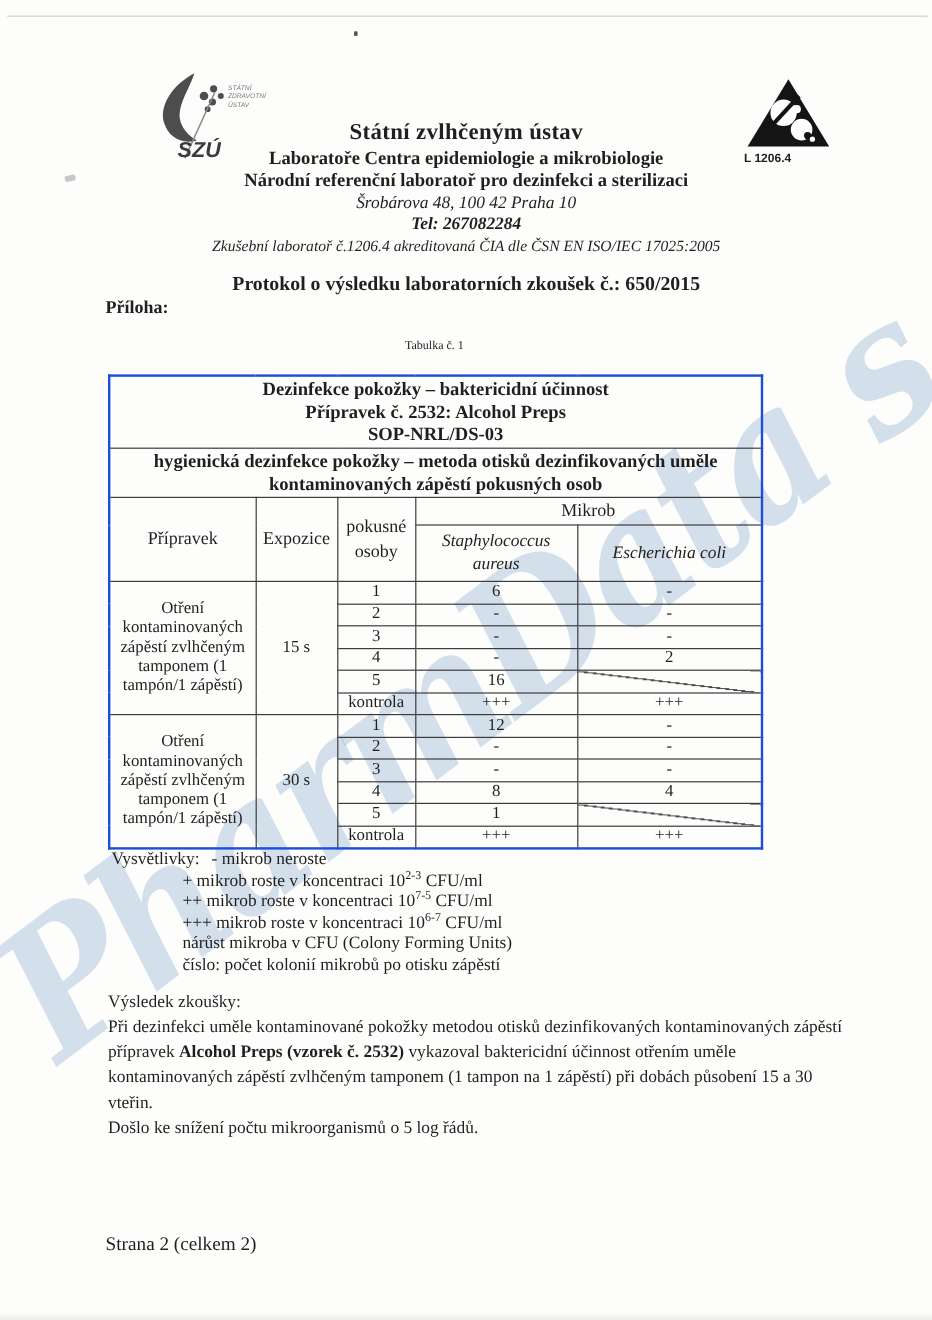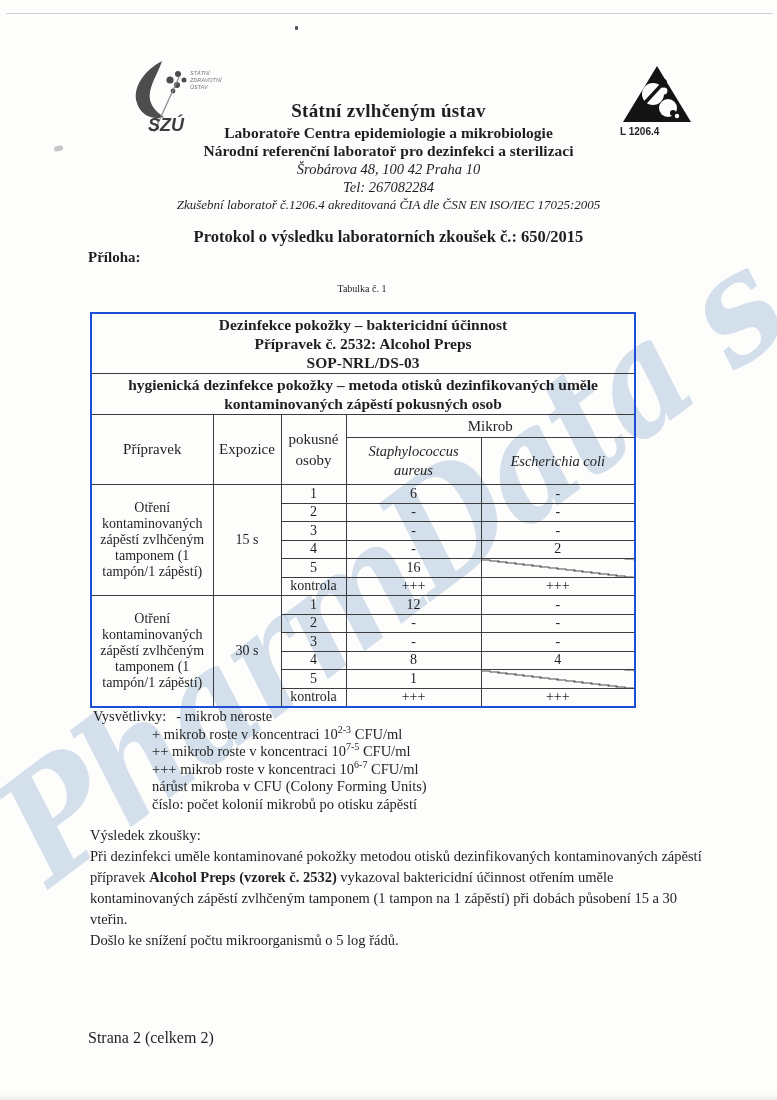--- a/index.html
+++ b/index.html
@@ -23,21 +23,21 @@
     pointer-events:none;
   }
   .content{position:absolute;inset:0;z-index:2;}
   
   .abs{position:absolute;}
   .ctr{left:0;width:777px;text-align:center;}
   .h-institute{top:100px;font-size:19px;font-weight:bold;letter-spacing:.3px;}
   .h-line2{top:124px;font-size:15.5px;font-weight:bold;}
   .h-line3{top:142px;font-size:15.5px;font-weight:bold;}
   .h-address{top:161px;font-size:14.5px;font-style:italic;}
-  .h-phone{top:179px;font-size:14.5px;font-style:italic;}
+  .h-phone{top:179px;font-size:14.5px;font-style:italic;font-weight:bold;}
   .h-accred{top:197px;font-size:13px;font-style:italic;}
   .proto-title{top:227px;font-size:16.5px;font-weight:bold;}
   .attach{top:249px;left:88px;font-size:15px;font-weight:bold;}
   .tab-caption{top:283px;left:90px;width:544px;text-align:center;font-size:10px;}
   .logo-left{left:116px;top:58px;width:120px;height:80px;}
   .logo-right{left:620px;top:64px;width:78px;height:72px;text-align:left;}
   .logo-right .cia-label{font-family:"Liberation Sans","DejaVu Sans",sans-serif;font-size:10px;font-weight:bold;color:#222;margin-top:-2px;}
   
   .tbl-wrap{left:90px;top:312px;}
   table.main{border-collapse:collapse;table-layout:fixed;width:544px;border:2px solid #1d4ed8;}

